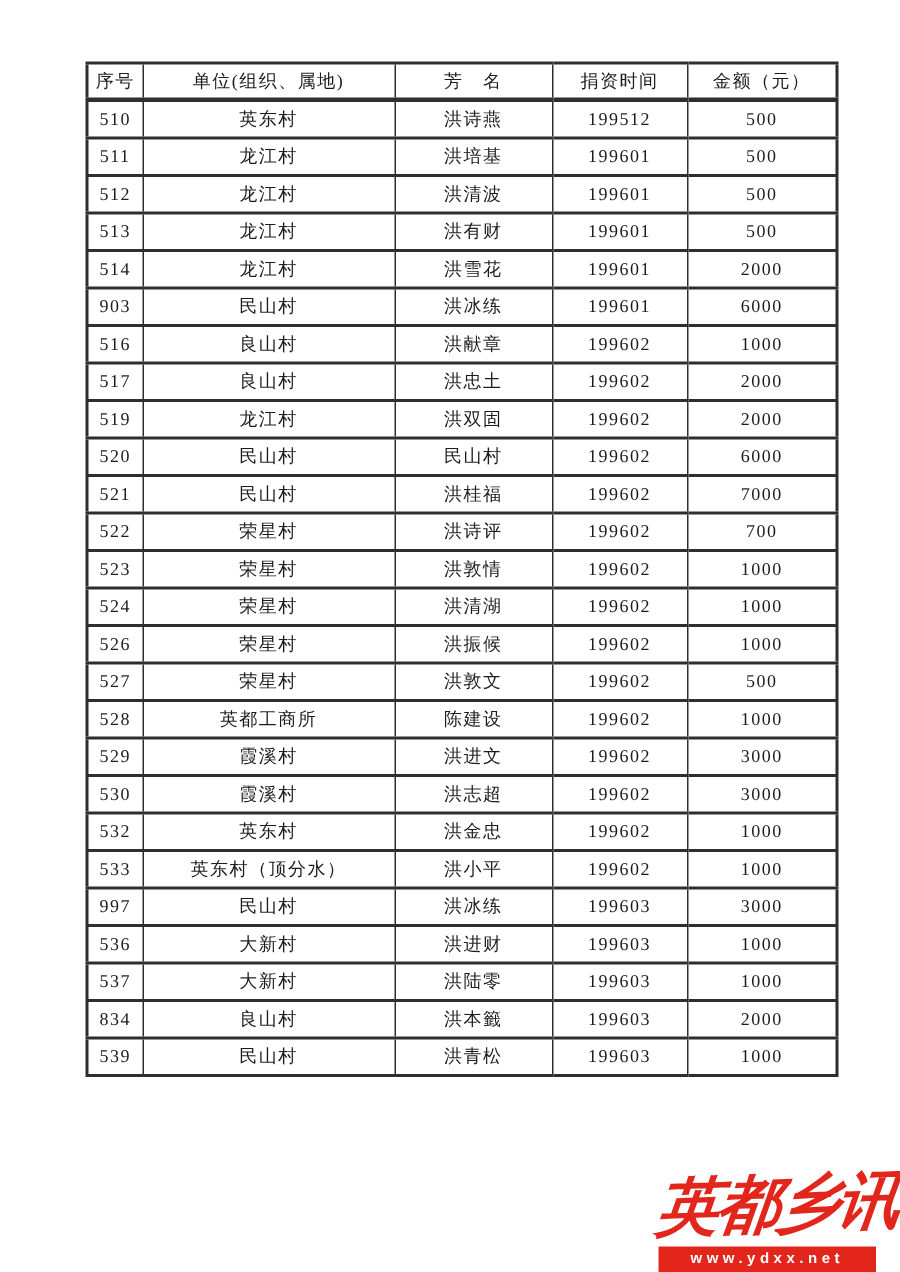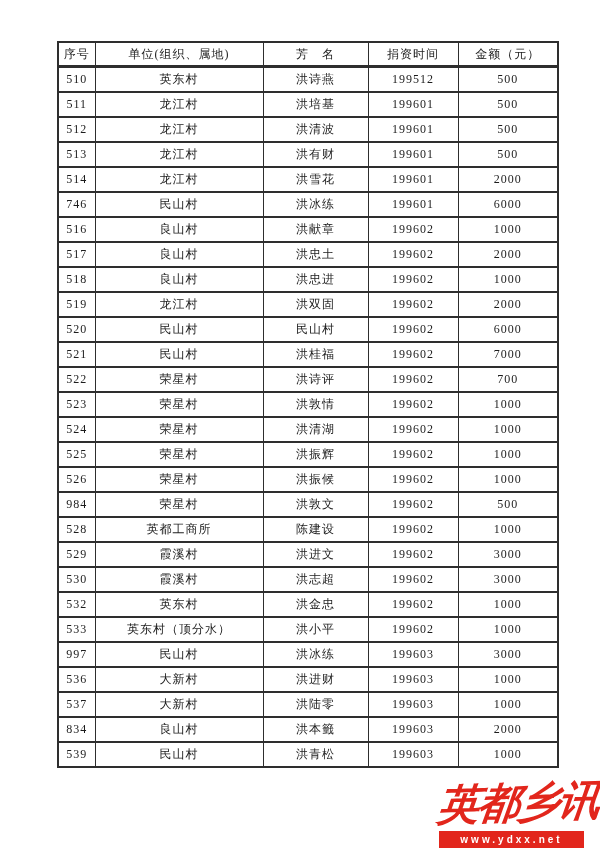--- a/index.html
+++ b/index.html
@@ -127,48 +127,41 @@
           <td>500</td>
         </tr>
         <tr>
           <td>514</td>
           <td>龙江村</td>
           <td>洪雪花</td>
           <td>199601</td>
           <td>2000</td>
         </tr>
         <tr>
-          <td>746</td>
+          <td>903</td>
           <td>民山村</td>
           <td>洪冰练</td>
           <td>199601</td>
           <td>6000</td>
         </tr>
         <tr>
           <td>516</td>
           <td>良山村</td>
           <td>洪献章</td>
           <td>199602</td>
           <td>1000</td>
         </tr>
         <tr>
           <td>517</td>
           <td>良山村</td>
           <td>洪忠土</td>
           <td>199602</td>
           <td>2000</td>
         </tr>
         <tr>
-          <td>518</td>
-          <td>良山村</td>
-          <td>洪忠进</td>
-          <td>199602</td>
-          <td>1000</td>
-        </tr>
-        <tr>
           <td>519</td>
           <td>龙江村</td>
           <td>洪双固</td>
           <td>199602</td>
           <td>2000</td>
         </tr>
         <tr>
           <td>520</td>
           <td>民山村</td>
           <td>民山村</td>
@@ -197,35 +190,28 @@
           <td>1000</td>
         </tr>
         <tr>
           <td>524</td>
           <td>荣星村</td>
           <td>洪清湖</td>
           <td>199602</td>
           <td>1000</td>
         </tr>
         <tr>
-          <td>525</td>
-          <td>荣星村</td>
-          <td>洪振辉</td>
-          <td>199602</td>
-          <td>1000</td>
-        </tr>
-        <tr>
           <td>526</td>
           <td>荣星村</td>
           <td>洪振候</td>
           <td>199602</td>
           <td>1000</td>
         </tr>
         <tr>
-          <td>984</td>
+          <td>527</td>
           <td>荣星村</td>
           <td>洪敦文</td>
           <td>199602</td>
           <td>500</td>
         </tr>
         <tr>
           <td>528</td>
           <td>英都工商所</td>
           <td>陈建设</td>
           <td>199602</td>

